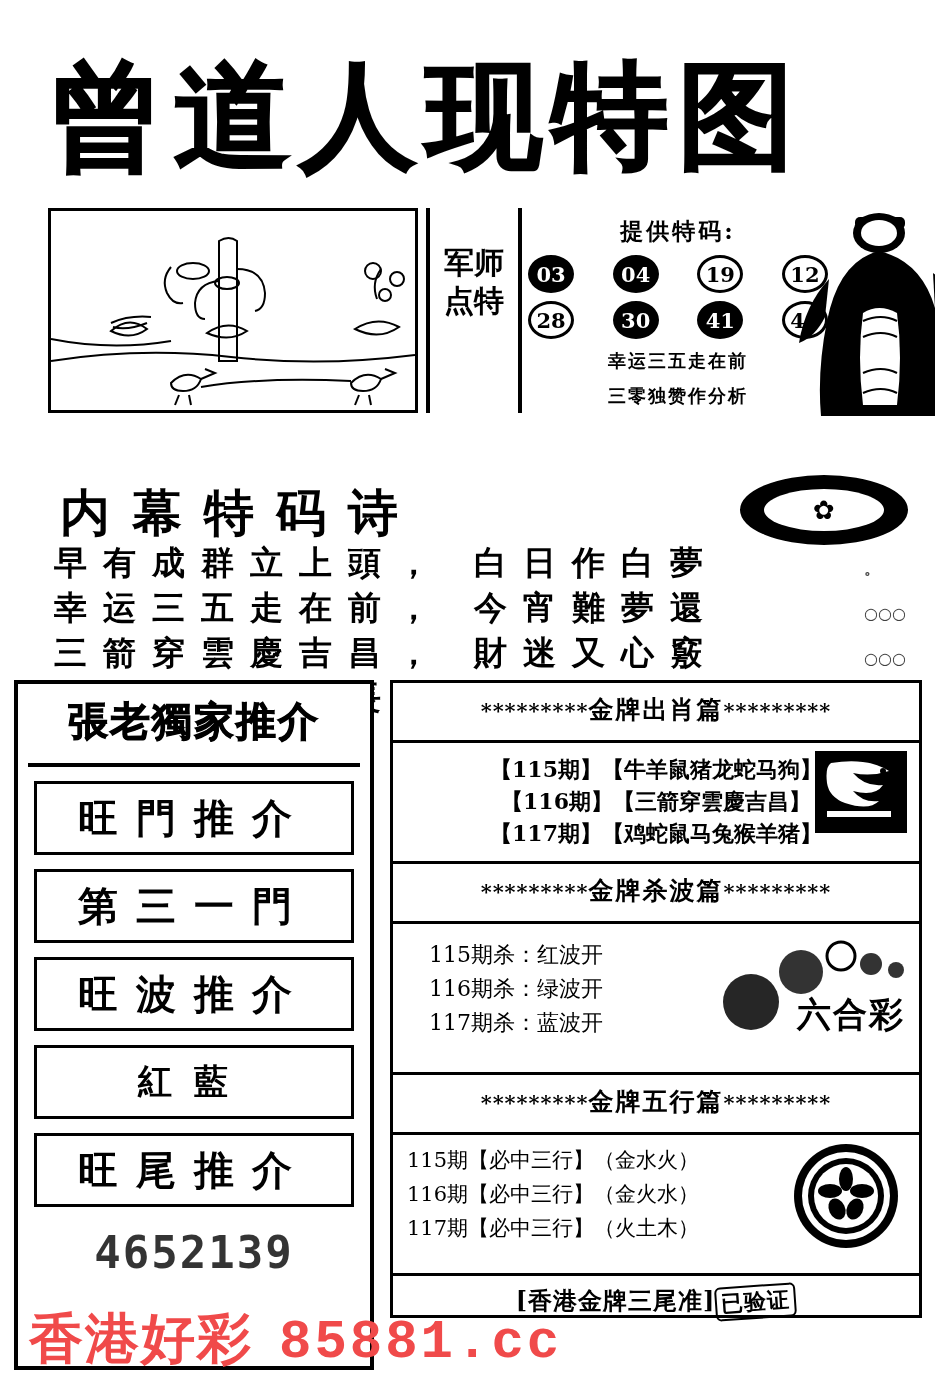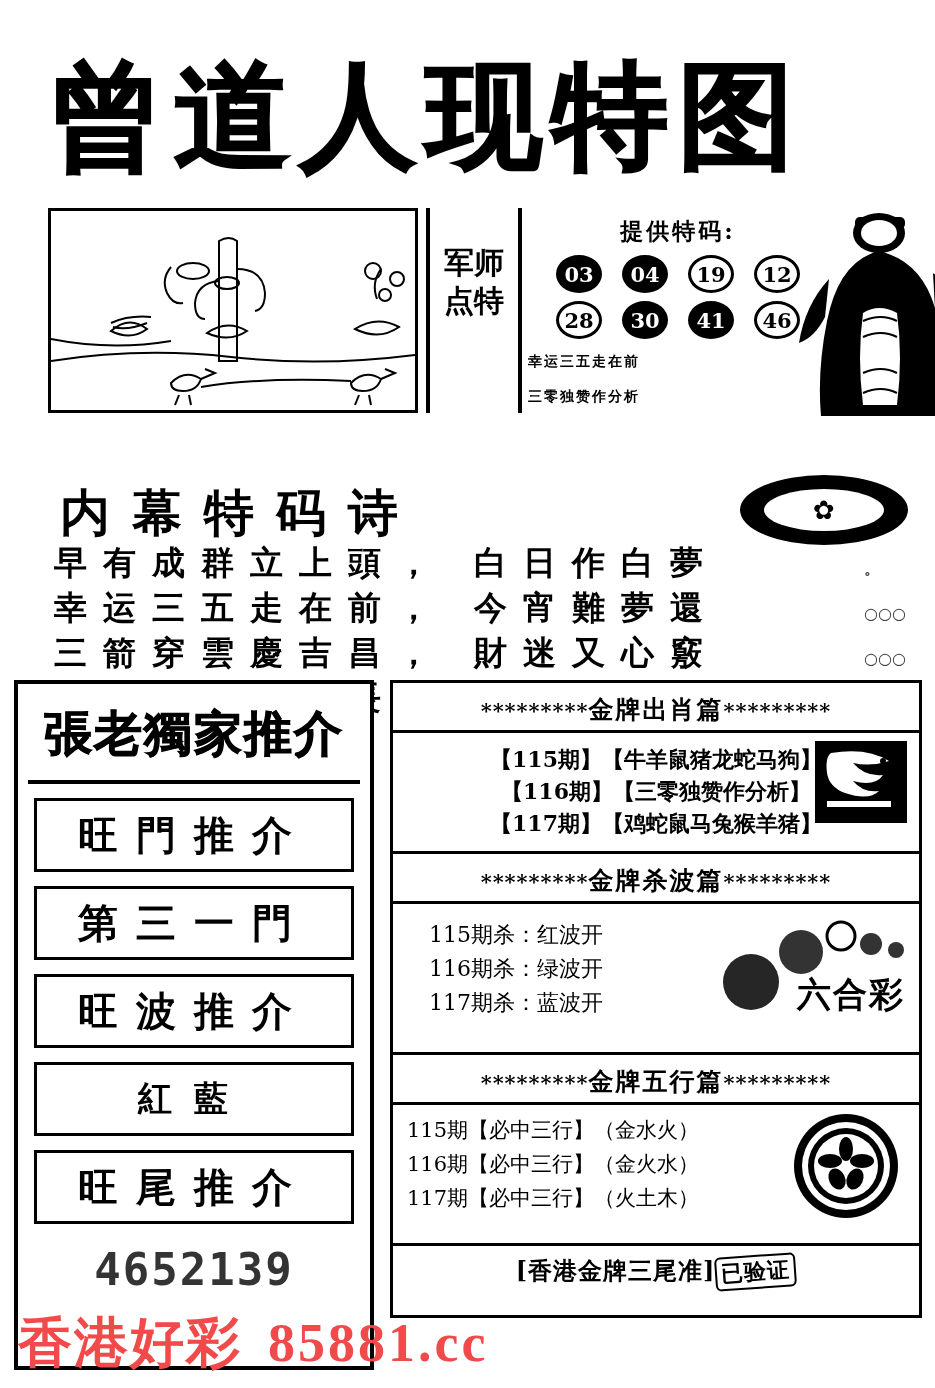--- a/index.html
+++ b/index.html
@@ -33,31 +33,31 @@
     font-weight:bold;font-size:30px;line-height:38px;text-align:center;
   }
 
   .codebox{position:absolute;left:480px;top:0;width:300px;height:205px;}
   .codehead{
     font-family:"DejaVu Serif","Liberation Serif",serif;
     font-weight:bold;font-size:23px;text-align:center;letter-spacing:3px;
     margin-top:8px;
   }
   .balls{margin-top:8px;}
-  .ballrow{display:flex;justify-content:center;gap:20px;margin-bottom:8px;}
+  .ballrow{display:flex;justify-content:space-between;gap:20px;margin-bottom:8px;}
   .ball{
     width:46px;height:38px;border-radius:50%;border:3px solid #000;
     display:flex;align-items:center;justify-content:center;
     font-family:"DejaVu Serif","Liberation Serif",serif;
     font-weight:bold;font-size:21px;background:#fff;color:#000;box-sizing:border-box;
   }
   .ball.dark{background:#000;color:#fff;}
   .poem2{
-    text-align:left;font-family:"DejaVu Serif","Liberation Serif",serif;
-    font-weight:bold;font-size:14px;letter-spacing:2px;line-height:26px;margin-top:9px;
+    text-align:center;font-family:"DejaVu Serif","Liberation Serif",serif;
+    font-weight:bold;font-size:18px;letter-spacing:2px;line-height:26px;margin-top:9px;
   }
 
   .figure{position:absolute;left:745px;top:-5px;width:170px;height:215px;}
 
   
   .poemsec{position:absolute;left:40px;top:480px;width:880px;height:190px;}
   .poemtitle{
     font-family:"DejaVu Serif","Liberation Serif",serif;
     font-weight:bold;font-size:50px;letter-spacing:22px;
     position:absolute;left:20px;top:0;
@@ -83,22 +83,22 @@
   .pl-b{letter-spacing:16px;width:390px;}
   .pl-c{font-size:16px;opacity:.75;}
 
   
   .leftpanel{
     position:absolute;left:14px;top:680px;width:360px;height:690px;
     border:4px solid #000;box-sizing:border-box;background:#fff;
   }
   .lp-title{
     font-family:"DejaVu Serif","Liberation Serif",serif;
-    font-weight:bold;font-size:48px;letter-spacing:2px;text-align:center;
-    margin-top:18px;-webkit-text-stroke:1px #000;
+    font-weight:bold;font-size:40px;letter-spacing:2px;text-align:center;
+    margin-top:10px;-webkit-text-stroke:1px #000;
   }
   .lp-rule{height:4px;background:#000;margin:14px 10px 0 10px;}
   .lp-item{
     margin:14px 16px 0 16px;border:3px solid #000;height:74px;
     display:flex;align-items:center;justify-content:center;
     font-family:"DejaVu Serif","Liberation Serif",serif;
     font-weight:bold;font-size:40px;letter-spacing:18px;box-sizing:border-box;
   }
   .lp-item.small{font-size:34px;letter-spacing:22px;}
   .lp-code{
@@ -107,21 +107,21 @@
     font-weight:bold;font-size:44px;letter-spacing:2px;color:#111;opacity:.85;
   }
 
   
   .rightpanel{
     position:absolute;left:390px;top:680px;width:532px;height:638px;
     border:3px solid #000;box-sizing:border-box;background:#fff;
   }
   .sechead{
     text-align:center;font-family:"DejaVu Serif","Liberation Serif",serif;
-    font-weight:bold;font-size:21px;letter-spacing:1px;padding:10px 0 4px 0;
+    font-weight:bold;font-size:21px;letter-spacing:1px;padding:10px 0 14px 0;
     white-space:nowrap;overflow:hidden;
   }
   .sechead .big{font-size:25px;letter-spacing:2px;}
   .hr{height:3px;background:#000;}
   .seqrow{
     font-family:"DejaVu Serif","Liberation Serif",serif;
     font-weight:bold;font-size:22px;text-align:center;line-height:32px;white-space:nowrap;
   }
   .seqwrap{padding:10px 0 12px 0;position:relative;min-height:96px;}
   .killrow{
@@ -147,22 +147,22 @@
   .lotto{position:absolute;right:8px;top:6px;width:220px;height:110px;}
   .lotto .lt{
     position:absolute;right:6px;bottom:2px;
     font-family:"DejaVu Serif","Liberation Serif",serif;
     font-weight:bold;font-size:34px;letter-spacing:2px;
   }
   .sealwrap{position:absolute;right:18px;top:6px;width:110px;height:110px;}
 
   
   .wm{
-    position:absolute;left:18px;top:1308px;width:900px;height:70px;
-    font-family:Liberation Serif, serif;
+    position:absolute;left:29px;top:1308px;width:900px;height:70px;
+    font-family:Liberation Mono, monospace;
     font-weight:bold;font-size:54px;color:#f04a4a;white-space:nowrap;
     letter-spacing:2px;line-height:70px;
   }
   .wm .site{margin-left:26px;letter-spacing:3px;}
 </style>
 </head>
 <body>
 
 <div class="page">
 
@@ -309,21 +309,21 @@
         <rect x="2" y="2" width="92" height="82" fill="#000"></rect>
         <g fill="#fff">
           <path d="M18 14 q36 -6 58 8 q-18 6 -36 2 q12 14 30 12 q-8 12 -30 6 q10 12 26 10 q-10 10 -34 2 q-16 -6 -18 -20 q-2 -16 4 -20z"></path>
           <circle cx="70" cy="22" r="3" fill="#000"></circle>
         </g>
         <g fill="#fff">
           <rect x="14" y="62" width="64" height="6"></rect>
         </g>
       </svg>
       <div class="seqrow">【115期】【牛羊鼠猪龙蛇马狗】</div>
-      <div class="seqrow">【116期】【三零独赞作分析】</div>
+      <div class="seqrow">【116期】【三箭穿雲慶吉昌】</div>
       <div class="seqrow">【117期】【鸡蛇鼠马兔猴羊猪】</div>
     </div>
 
     <div class="hr"></div>
     <div class="sechead">
       <span>*********</span><span class="big">金牌杀波篇</span><span>*********</span>
     </div>
     <div class="hr"></div>
 
     <div class="killwrap">

